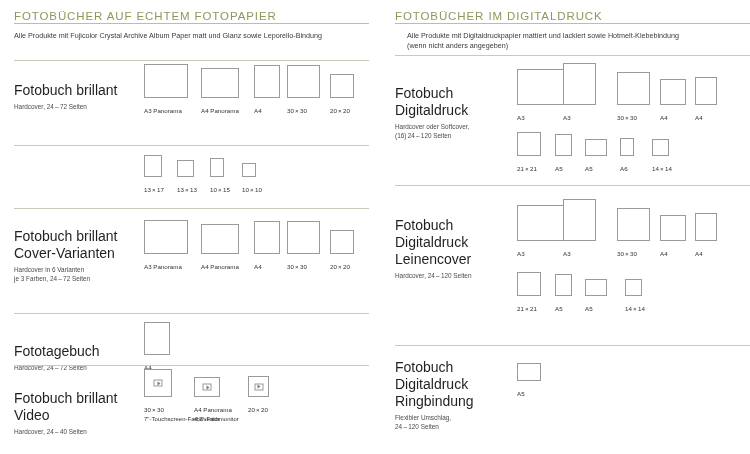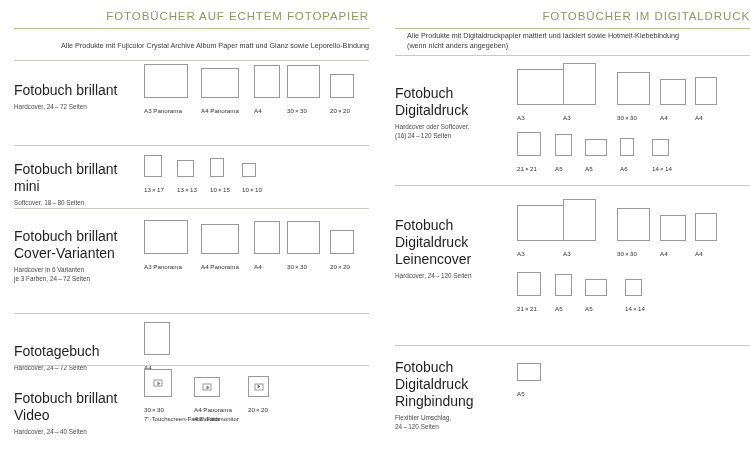--- a/index.html
+++ b/index.html
@@ -35,37 +35,35 @@
     left: 0;
     right: 0;
     height: 26px;
   }
   .col-header .title {
     font-size: 11.5px;
     letter-spacing: 0.9px;
     font-weight: normal;
     color: #8a9a5b;
     text-transform: uppercase;
-    padding-bottom: 5px;
-    text-align: right;
   }
   .rule-top {
     border-bottom: 1px solid #b9c48d;
     width: 100%;
     margin-top: 1px;
   }
   .col-intro {
     position: absolute;
     left: 0;
     right: 0;
     font-size: 7.2px;
     line-height: 1.45;
     color: #3a3a3a;
   }
-  .col-left .col-intro  { top: 41px; text-align: right; }
+  .col-left .col-intro  { top: 31px; }
   .col-right .col-intro { top: 31px; margin-left: 12px; }
 
   
   .row {
     position: absolute;
     left: 0;
     width: 100%;
   }
   .row .rule {
     position: absolute;
@@ -186,24 +184,20 @@
         </div>
         <div class="item" style="left:194px; width:32px; height:54px;">
           <div class="swatch" style="width:24px;height:24px;left:0;"></div>
           <div class="cap">20 × 20</div>
         </div>
       </div>
     </div>
 
     <div class="row" style="top:145px; height:48px;">
       <div class="rule"></div>
-      <div class="label-block" style="top:16px;">
-        <div class="prod-name">Fotobuch brillant mini</div>
-        <div class="prod-sub">Softcover, 18 – 80 Seiten</div>
-      </div>
       <div class="items">
         <div class="item" style="left:8px; width:30px; height:48px;">
           <div class="swatch" style="width:18px;height:22px;left:0;"></div>
           <div class="cap">13 × 17</div>
         </div>
         <div class="item" style="left:41px; width:30px; height:48px;">
           <div class="swatch" style="width:17px;height:17px;left:0;"></div>
           <div class="cap">13 × 13</div>
         </div>
         <div class="item" style="left:74px; width:30px; height:48px;">

